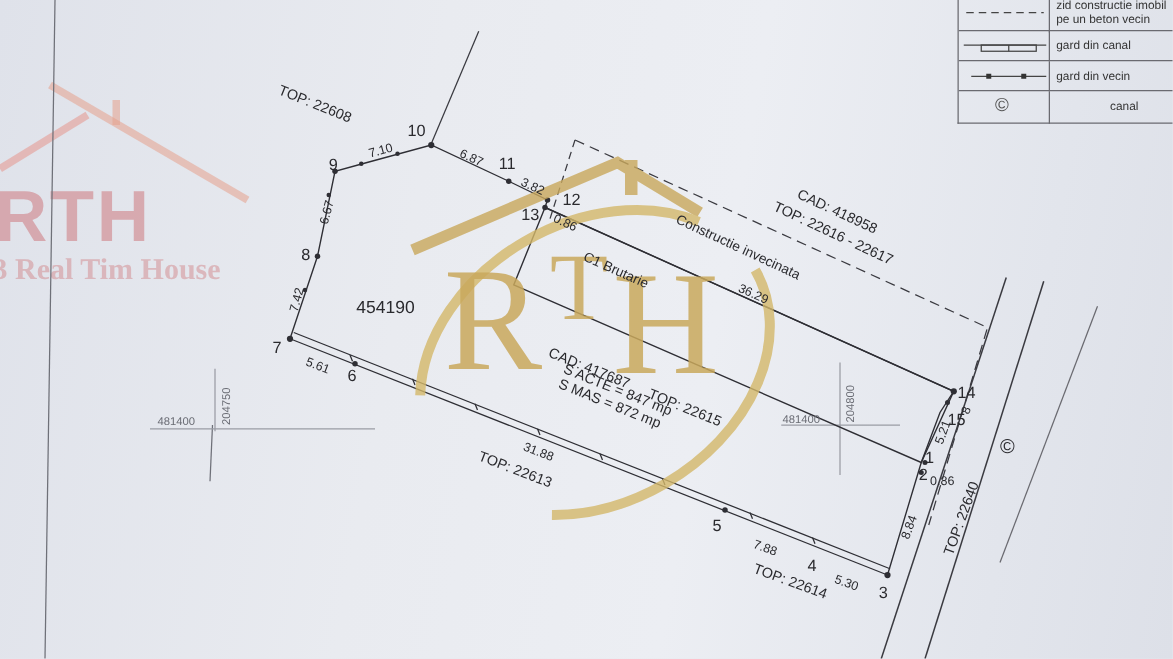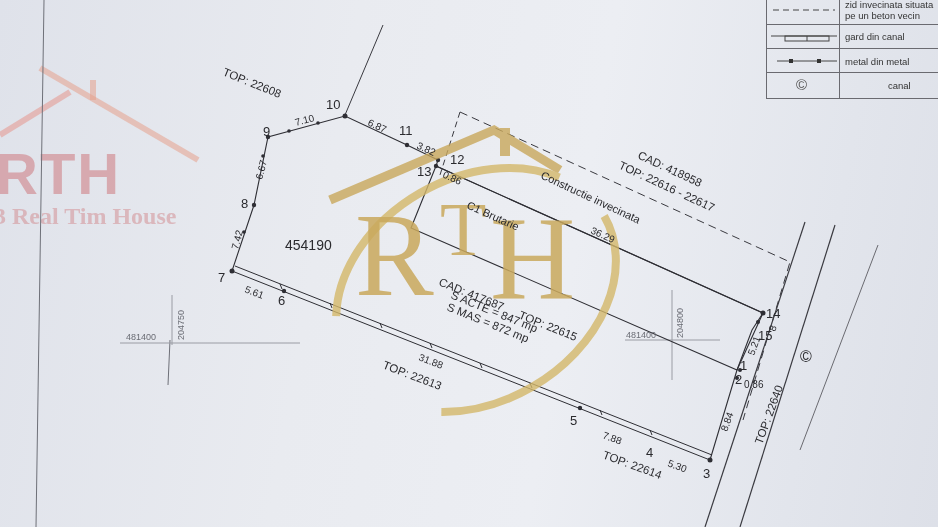--- a/index.html
+++ b/index.html
@@ -151,38 +151,38 @@
       <text x="626" y="338">481400</text>
       <text x="683" y="338" transform="rotate(-90 683 338)">204800</text>
     </g>
   </svg>
 
   <div class="legend">
     <div class="legend-row" style="top:0;height:28px;border-top:none;">
       <div class="legend-sym"><svg width="72" height="28">
             <line x1="6" y1="12" x2="68" y2="12" stroke="#444" stroke-dasharray="6,4"></line>
           </svg></div>
-      <div class="legend-text" style="top:2px;">zid invecinata situata</div>
+      <div class="legend-text" style="top:2px;">zid constructie imobil</div>
       <div class="legend-text" style="top:13px;">pe un beton vecin</div>
     </div>
     <div class="legend-row" style="top:26px;height:24px;">
       <div class="legend-sym"><svg width="72" height="24">
             <line x1="4" y1="11" x2="70" y2="11" stroke="#444"></line>
             <rect x="18" y="11" width="44" height="5" fill="none" stroke="#444"></rect>
             <line x1="40" y1="11" x2="40" y2="16" stroke="#444"></line>
           </svg></div>
       <div class="legend-text" style="top:7px;">gard din canal</div>
     </div>
     <div class="legend-row" style="top:50px;height:24px;">
       <div class="legend-sym"><svg width="72" height="24">
             <line x1="10" y1="12" x2="70" y2="12" stroke="#444"></line>
             <rect x="22" y="10" width="4" height="4" fill="#333"></rect>
             <rect x="50" y="10" width="4" height="4" fill="#333"></rect>
           </svg></div>
-      <div class="legend-text" style="top:8px;">metal din metal</div>
+      <div class="legend-text" style="top:8px;">gard din vecin</div>
     </div>
     <div class="legend-row" style="top:74px;height:26px;">
       <div class="legend-sym">
           <div style="position:absolute;left:29px;top:3px;font-size:15px;color:#555;">©</div>
         </div>
       <div class="legend-text" style="top:8px;margin-left:43px;">canal</div>
     </div>
   </div>
 
 </div>

